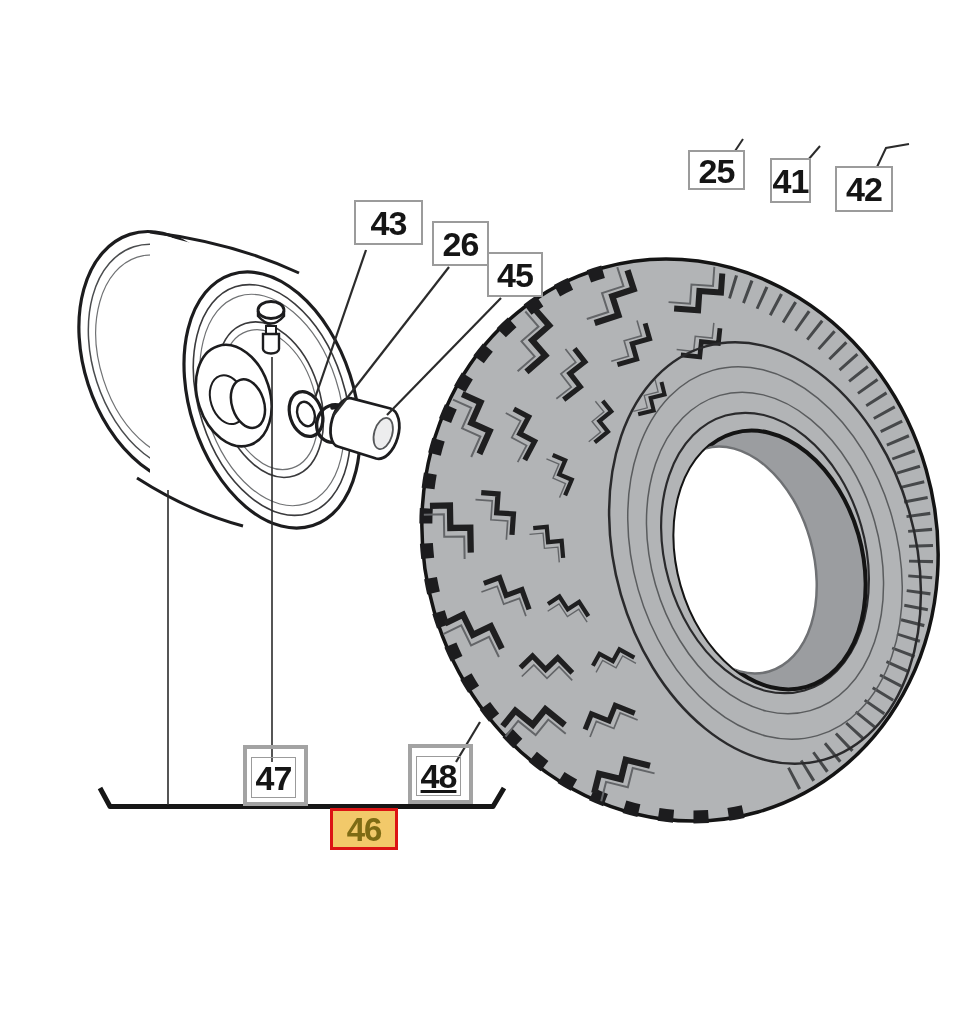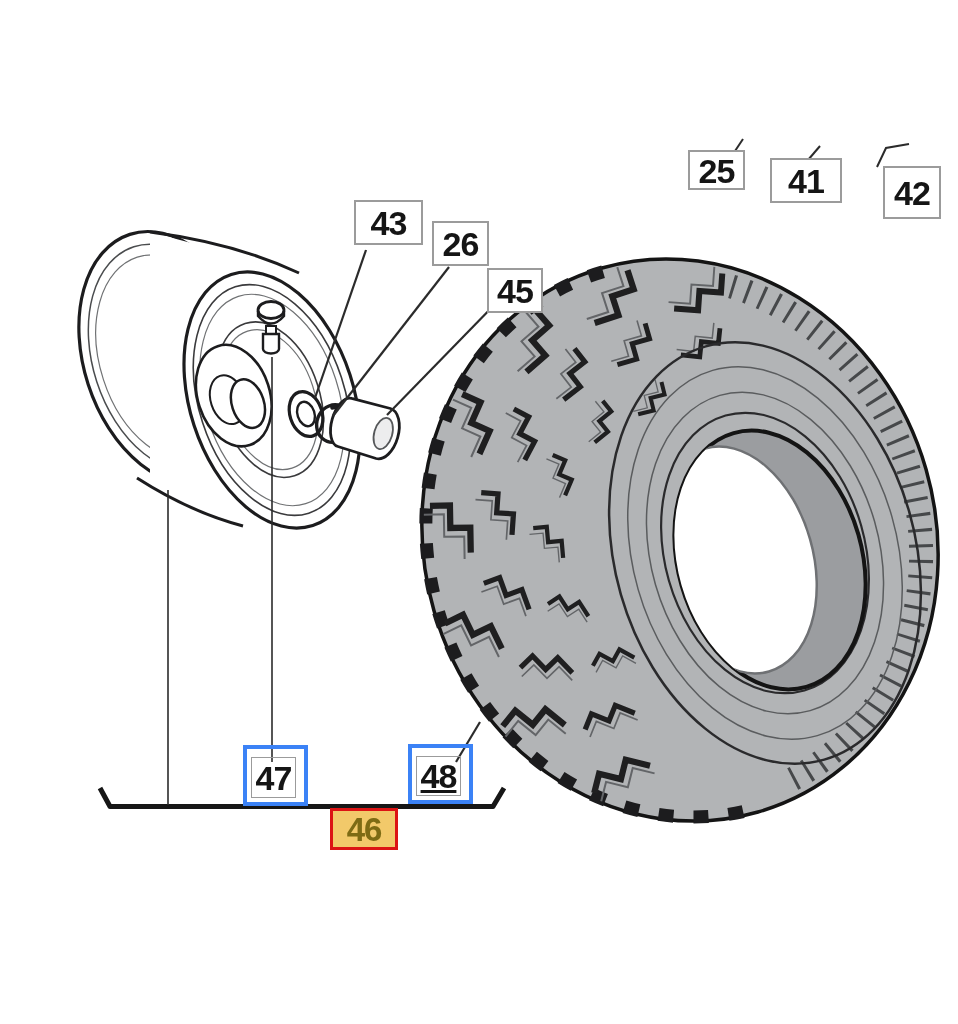--- a/index.html
+++ b/index.html
@@ -7,32 +7,32 @@
     position:relative;width:958px;height:1024px;background:#ffffff;
     font-family:"Liberation Sans",sans-serif;overflow:hidden;
   }
   .stage svg{position:absolute;left:0;top:0;}
   .co{
     position:absolute;display:flex;align-items:center;justify-content:center;
     font-weight:bold;color:#151515;box-sizing:border-box;line-height:1;
     letter-spacing:-1px;cursor:pointer;user-select:none;
   }
   .co-plain{border:2px solid #9b9b9b;background:#ffffff;font-size:34px;}
-  .co-red{border:4px solid #3b82f6;background:transparent;padding:8px 8px 4px 4px;}
+  .co-red{border:4px solid #a3a3a3;background:transparent;padding:8px 8px 4px 4px;}
   .co-red .inner{
     flex:1;align-self:stretch;border:1.5px solid #9b9b9b;background:transparent;
     display:flex;align-items:center;justify-content:center;font-size:34px;
   }
   .co-hl{border:3px solid #dc1414;background:#f2c96a;color:#7d6b14;font-size:33px;margin-left:27px;}
   #co25{left:688px;top:150px;width:57px;height:40px;align-items:flex-end;}
-  #co41{left:770px;top:158px;width:72px;height:45px;}
-  #co42{left:835px;top:166px;width:58px;height:53px;margin-left:48px;}
+  #co41{left:770px;top:158px;width:41px;height:45px;}
+  #co42{left:835px;top:166px;width:58px;height:46px;}
   #co43{left:354px;top:200px;width:69px;height:45px;}
   #co44{left:432px;top:221px;width:57px;height:45px;}
-  #co45{left:487px;top:268px;width:56px;height:45px;}
+  #co45{left:487px;top:252px;width:56px;height:45px;}
   #co47{left:243px;top:745px;width:65px;height:61px;}
   #co48{left:408px;top:744px;width:65px;height:60px;text-decoration:underline;}
   #co46{left:303px;top:808px;width:68px;height:42px;}
   
   .tz1{stroke:#1f1f20;stroke-width:5;fill:none;stroke-linejoin:miter;stroke-linecap:butt;}
   .tz2{stroke:#636568;stroke-width:1.6;fill:none;}
   .lead{stroke:#2b2b2b;fill:none;}
 </style>
 </head>
 <body>

